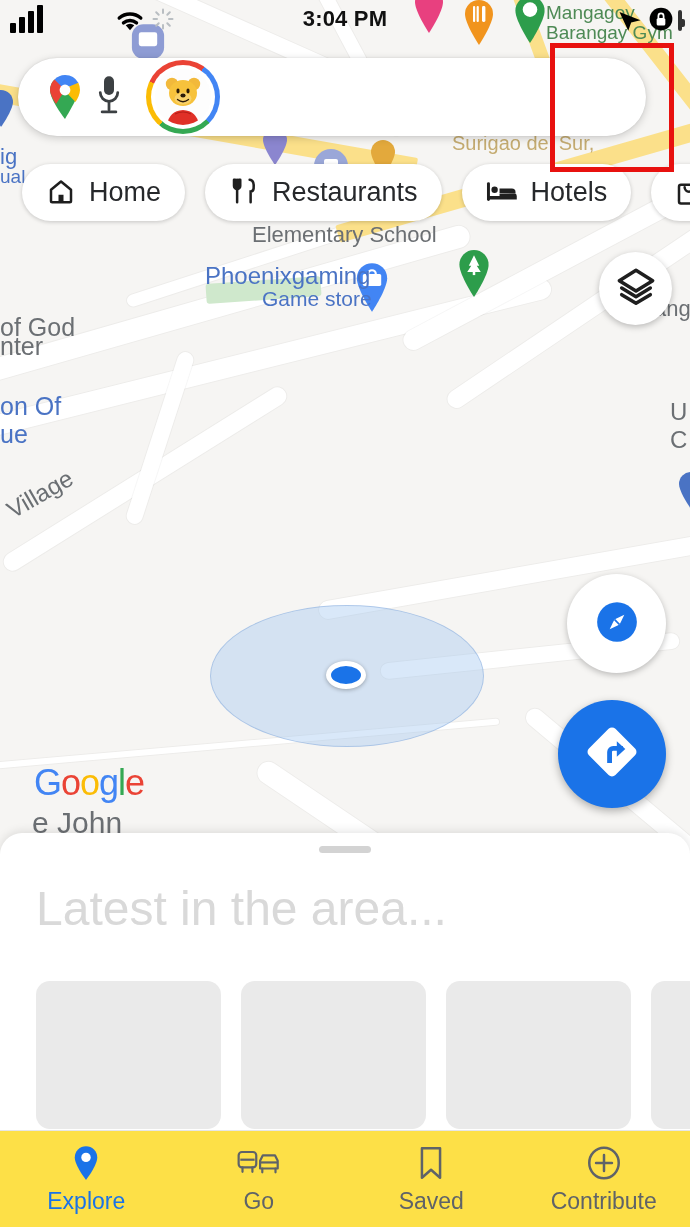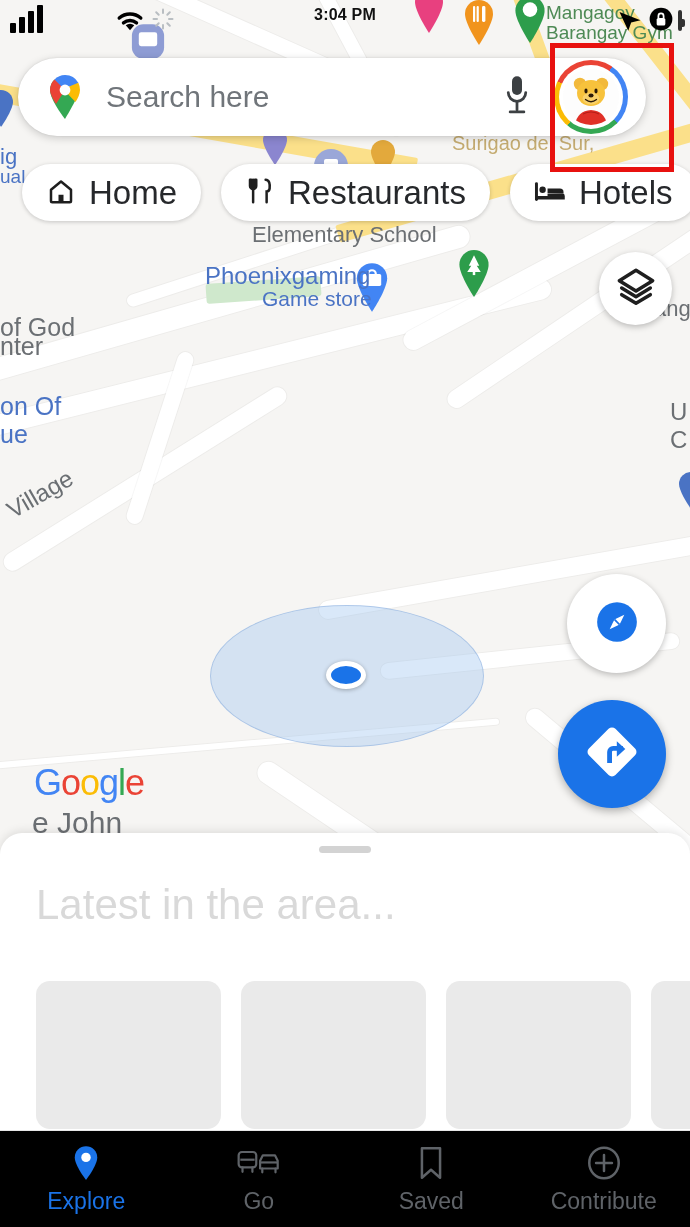--- a/index.html
+++ b/index.html
@@ -62,21 +62,21 @@
   #status-left {
     position: absolute; left: 10px; top: 5px;
     display: flex; align-items: flex-end; gap: 3px;
   }
   .sig-bar { width: 6px; background: #000; border-radius: 1px; }
   #status-wifi { position: absolute; left: 113px; top: 7px; }
   #status-sync { position: absolute; left: 152px; top: 8px; }
   #status-time {
     position: absolute; left: 0; right: 0; top: 6px;
     text-align: center;
-    font-size: 16px; font-weight: bold; color: #111;
+    font-size: 22px; font-weight: bold; color: #111;
     letter-spacing: 0.2px;
   }
   #status-right {
     position: absolute; right: 8px; top: 5px;
     display: flex; align-items: center; gap: 4px;
   }
   .batt-shell {
     position: relative;
     width: 40px; height: 22px;
     border: 2px solid #333; border-radius: 5px;
@@ -167,21 +167,21 @@
     background: #fff;
     border-radius: 30px;
     display: flex; align-items: center;
     padding: 0 24px;
     gap: 13px;
     box-shadow: 0 1px 4px rgba(0,0,0,0.20);
     cursor: pointer;
     flex: 0 0 auto;
   }
   .chip-label {
-    font-size: 33px; color: #26282b;
+    font-size: 27px; color: #26282b;
     white-space: nowrap;
   }
 
   
   .map-fab {
     position: absolute;
     background: #fff;
     border-radius: 50%;
     box-shadow: 0 2px 6px rgba(0,0,0,0.25);
     display: flex; align-items: center; justify-content: center;
@@ -250,42 +250,42 @@
     left: 50%; transform: translateX(-50%);
     top: 13px;
     width: 52px; height: 7px;
     border-radius: 4px;
     background: #d3d3d3;
     cursor: grab;
   }
   #sheet-title {
     position: absolute;
     left: 36px; top: 48px;
-    font-size: 42px;
+    font-size: 48px;
     color: #d9d9d9;
     white-space: nowrap;
   }
   #skeleton-row {
     position: absolute;
     left: 36px; top: 148px;
     display: flex; gap: 20px;
   }
   .skeleton-card {
     width: 185px; height: 148px;
     background: #eaeaea;
     border-radius: 14px;
     flex: 0 0 auto;
   }
 
   
   #bottom-nav {
     position: absolute;
     left: 0; bottom: 0;
     width: 690px; height: 97px;
-    background: #000000;
+    background: #fde047;
     border-top: 1px solid #e6e6e6;
     display: flex;
     z-index: 30;
   }
   .nav-item {
     flex: 1 1 0;
     display: flex; flex-direction: column;
     align-items: center; justify-content: center;
     gap: 6px;
     cursor: pointer;
@@ -482,23 +482,20 @@
   <div id="search-bar">
     <span id="gmaps-logo">
       <svg width="42" height="46" viewBox="0 0 42 46">
         <path d="M21 45 C21 45 6 26 6 16 A15 15 0 0 1 10.5 5.5 L31.5 26 C27 35 21 45 21 45Z" fill="#34a853"></path>
         <path d="M10.5 5.5 A15 15 0 0 1 21 1 A15 15 0 0 1 34.3 8.8 L21 21 Z" fill="#4285f4"></path>
         <path d="M34.3 8.8 A15 15 0 0 1 36 16 C36 20 33.8 24.5 31.5 28 L19 15 Z" fill="#fbbc05" transform="translate(0,0)"></path>
         <path d="M6 16 A15 15 0 0 1 10.5 5.5 L21 16 L12 30 C8.5 24.5 6 19.5 6 16Z" fill="#ea4335"></path>
         <circle cx="21" cy="16" r="5.4" fill="#fff"></circle>
       </svg>
     </span>
-    <span id="search-input-wrap">
-      <input id="search-input" type="text" placeholder="Search here" style="">
-    </span>
     <span id="mic-button">
       <span>
         <svg width="26" height="40" viewBox="0 0 20 32">
           <rect x="6" y="1" width="8" height="15" rx="4" fill="#3c4043"></rect>
           <path d="M3 14 a7 7 0 0 0 14 0" stroke="#3c4043" stroke-width="2.2" fill="none" stroke-linecap="round"></path>
           <line x1="10" y1="21.5" x2="10" y2="28" stroke="#3c4043" stroke-width="2.2" stroke-linecap="round"></line>
           <line x1="4.5" y1="29.5" x2="15.5" y2="29.5" stroke="#3c4043" stroke-width="2.2" stroke-linecap="round"></line>
         </svg>
       </span>
     </span>

